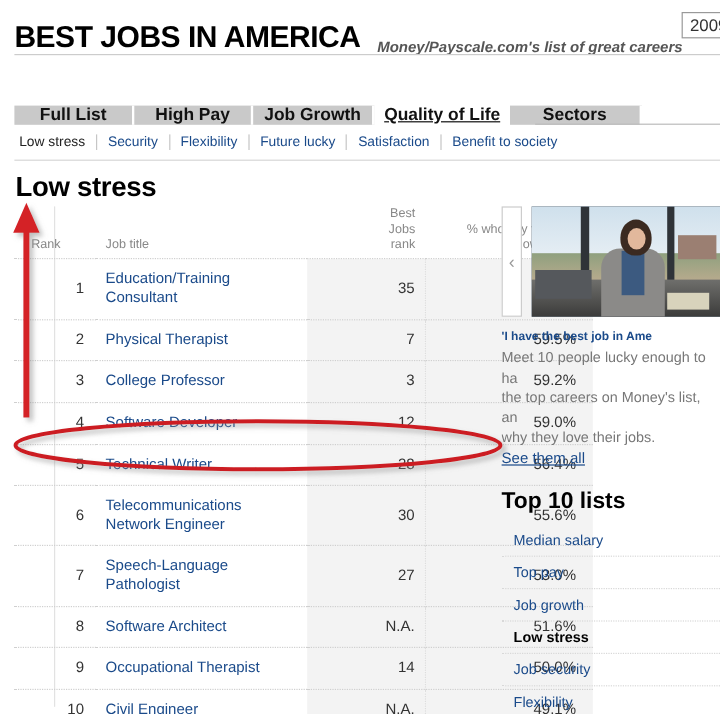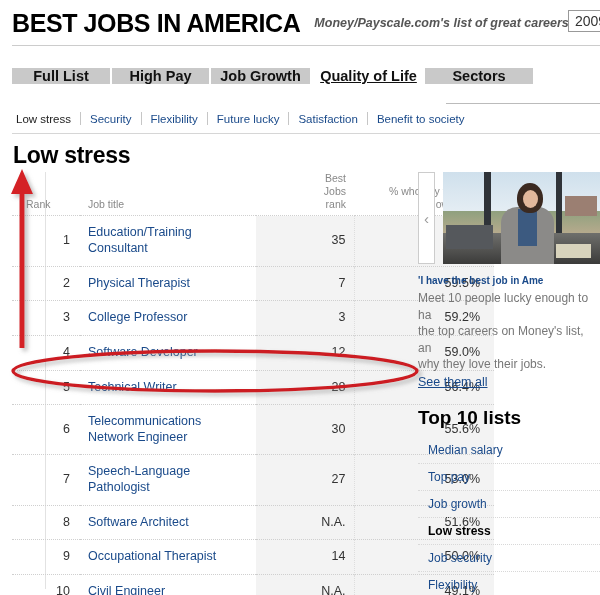--- a/index.html
+++ b/index.html
@@ -15,21 +15,21 @@
     color: #333333;
     position: relative;
   }
 
   
   .masthead {
     position: relative;
     height: 46px;
     padding: 0 0 0 12px;
     display: flex;
-    align-items: center;
+    align-items: flex-end;
   }
   .mast-title {
     font-size: 25px;
     font-weight: bold;
     color: #000000;
     letter-spacing: -0.4px;
     white-space: nowrap;
   }
   .mast-sub {
     font-size: 12.5px;
@@ -64,21 +64,21 @@
   }
 
   
   .tabbar {
     position: absolute;
     left: 12px;
     top: 68px;
     right: 0;
     height: 36px;
     display: flex;
-    align-items: flex-start;
+    align-items: flex-end;
   }
   .tab {
     background: #c9c9c9;
     color: #111111;
     font-size: 14.5px;
     font-weight: bold;
     display: flex;
     align-items: center;
     justify-content: center;
     border-right: 2px solid #ffffff;

